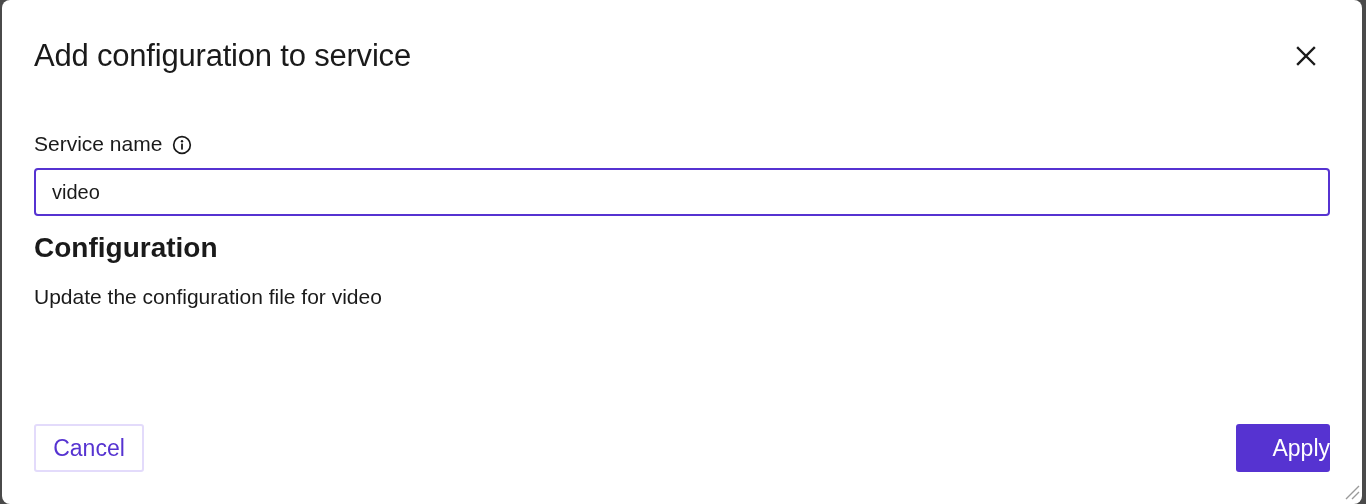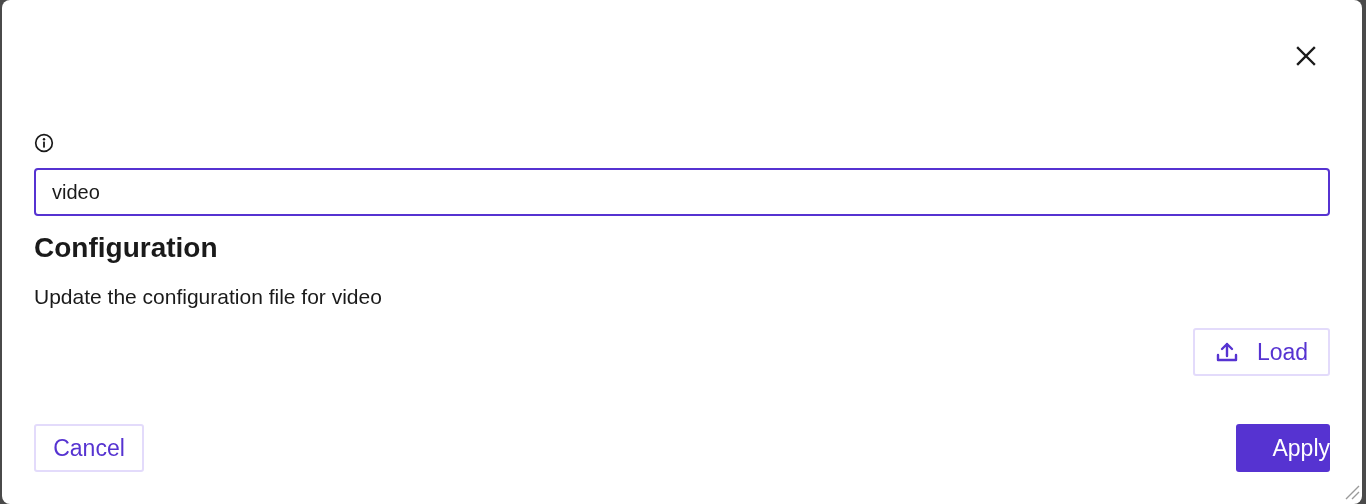--- a/index.html
+++ b/index.html
@@ -163,56 +163,49 @@
       width: 18px;
       height: 18px;
       cursor: nwse-resize;
     }
   </style>
 </head>
 <body>
 
 <div class="dialog">
 
+  <h1 class="title">Add configuration to service</h1>
 
   <button class="close-btn">
     <span style="display:inline-flex;">
       <svg width="22" height="22" viewBox="0 0 22 22">
         <path d="M3 3 L19 19 M19 3 L3 19" stroke="#1a1a1a" stroke-width="2.4" stroke-linecap="square"></path>
       </svg>
     </span>
   </button>
 
   <div class="label-row">
+    <span class="label-text">Service name</span>
     <span class="info-icon">
       <svg width="20" height="20" viewBox="0 0 20 20">
         <circle cx="10" cy="10" r="8.3" fill="none" stroke="#1a1a1a" stroke-width="1.7"></circle>
         <circle cx="10" cy="6.2" r="1.2" fill="#1a1a1a"></circle>
         <rect x="9.1" y="8.6" width="1.8" height="6" fill="#1a1a1a"></rect>
       </svg>
     </span>
   </div>
 
   <div class="input-wrap">
     <input type="text" value="video" style="">
   </div>
 
   <h2 class="section-title">Configuration</h2>
 
   <p class="section-desc">Update the configuration file for video</p>
 
-  <button class="btn-outline load-btn">
-    <span style="display:inline-flex;">
-      <svg width="24" height="24" viewBox="0 0 24 24">
-        <path d="M12 16 V4 M7 9 L12 4 L17 9" fill="none" stroke="#5633d1" stroke-width="2.4" stroke-linecap="round" stroke-linejoin="round"></path>
-        <path d="M3 15 V20 H21 V15" fill="none" stroke="#5633d1" stroke-width="2.4" stroke-linecap="round" stroke-linejoin="round"></path>
-      </svg>
-    </span>
-    <span>Load</span>
-  </button>
 
   <button class="btn-outline cancel-btn">
     <span>Cancel</span>
   </button>
 
   <button class="apply-btn">
     <span>Apply</span>
   </button>
 
   <span class="resize-handle">

